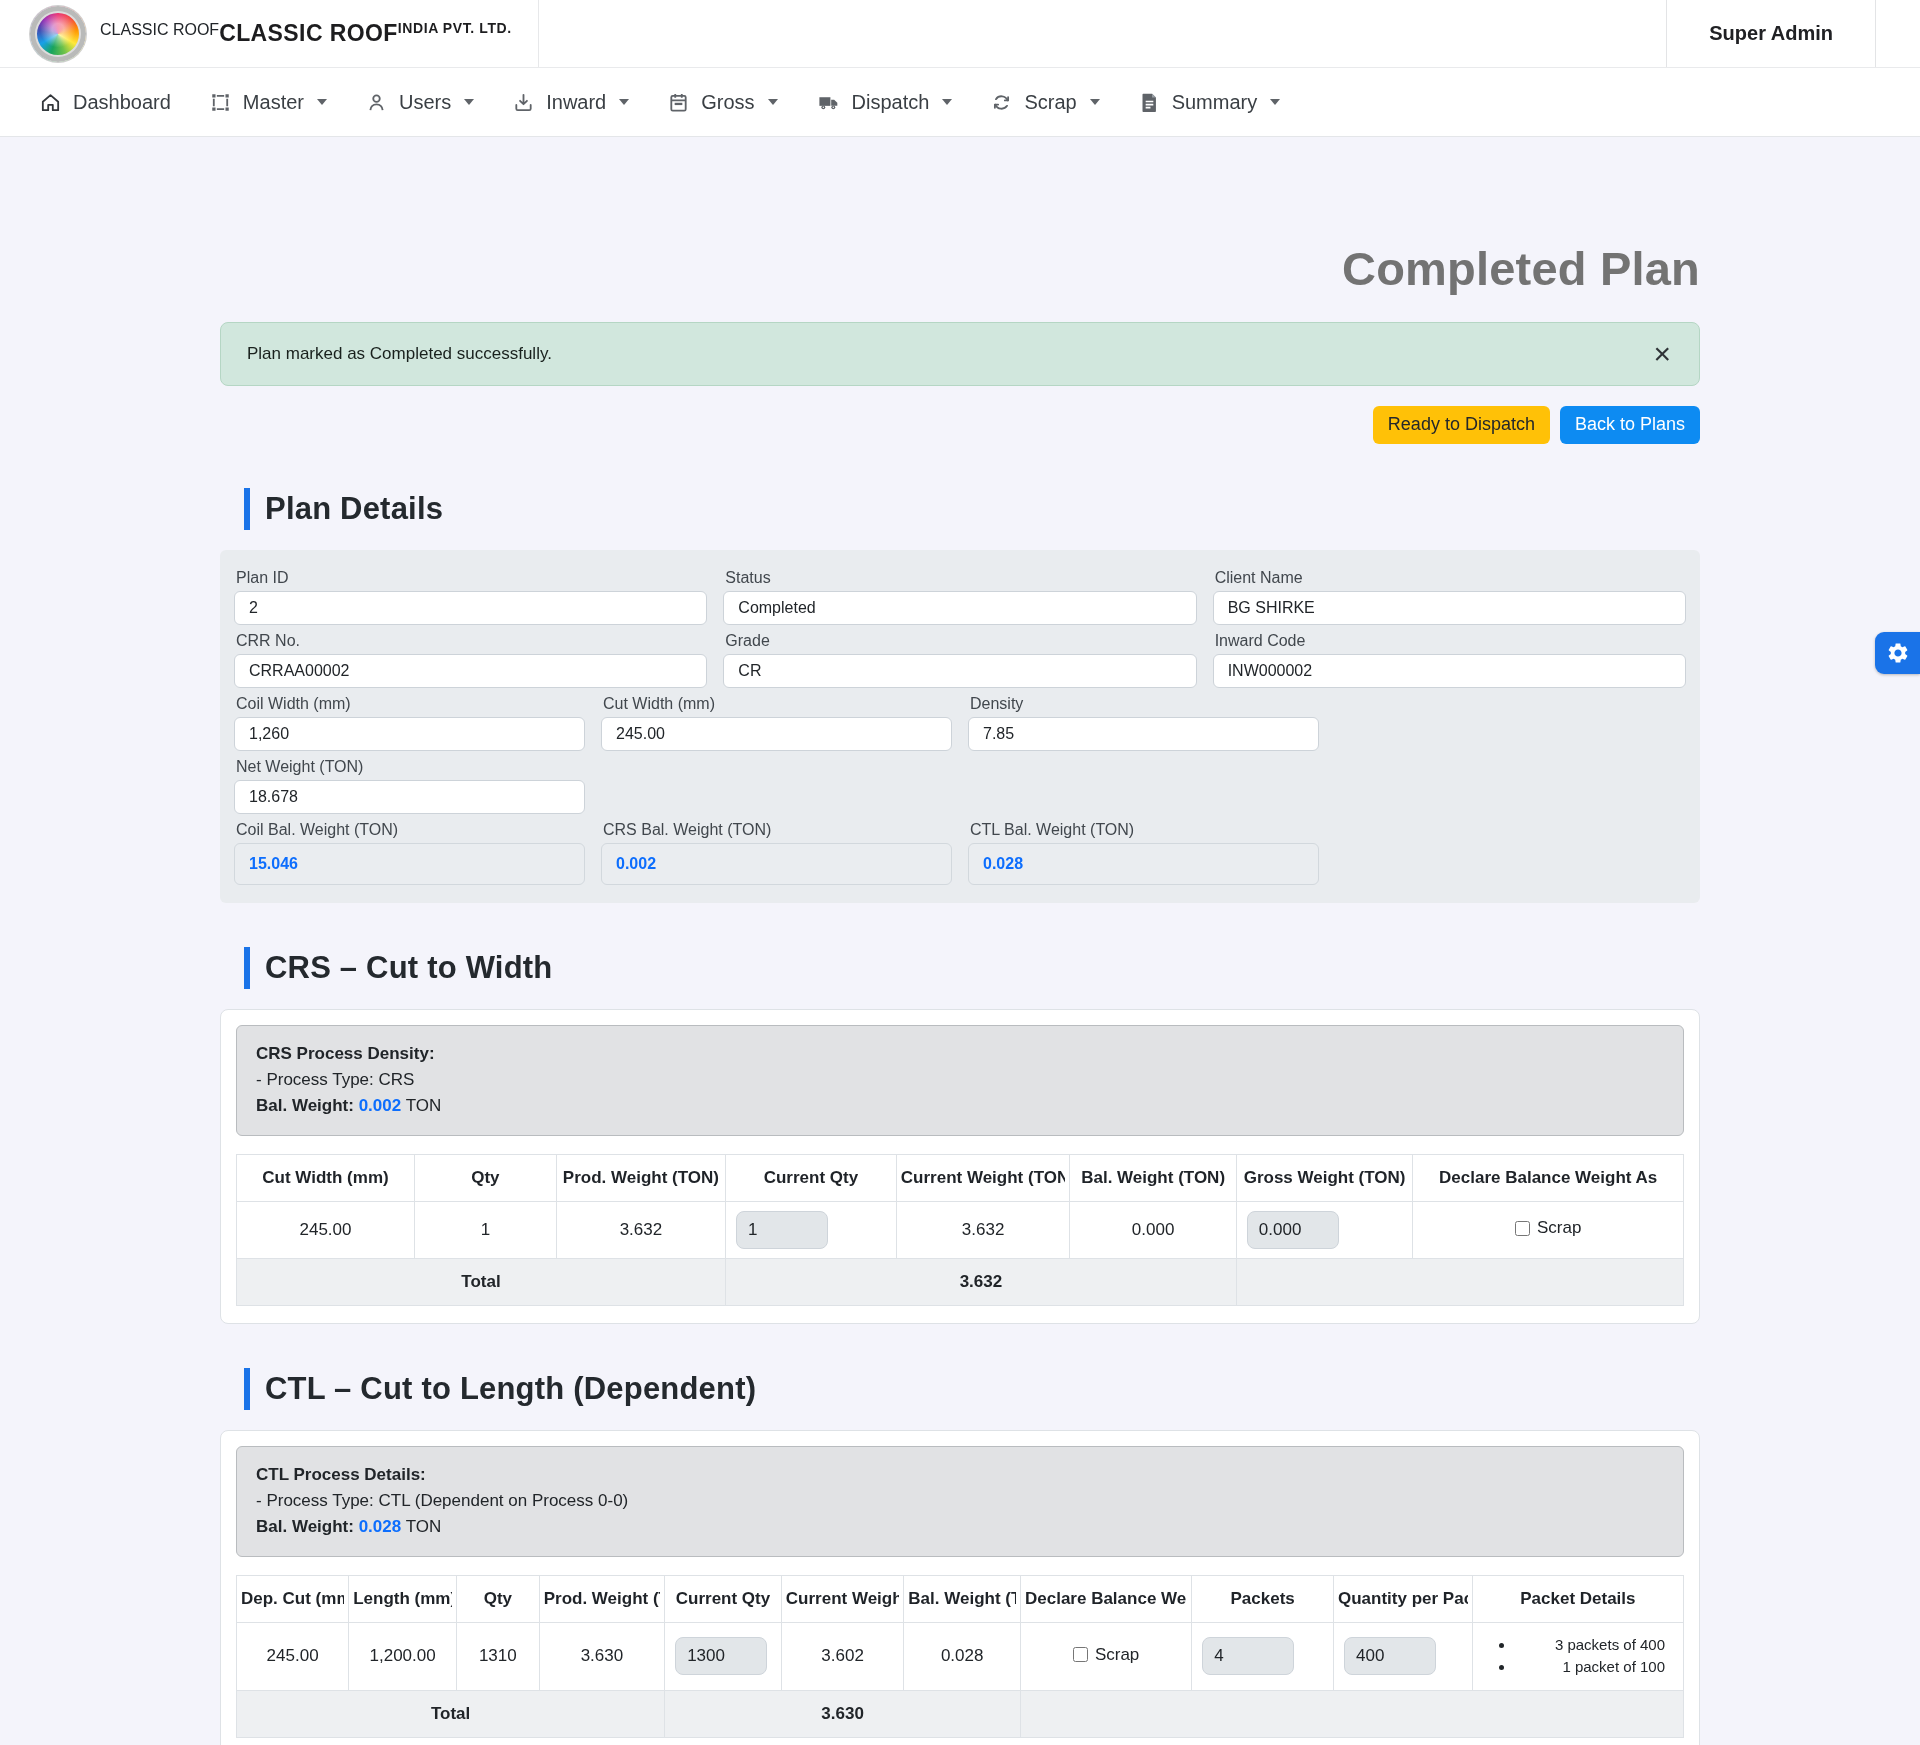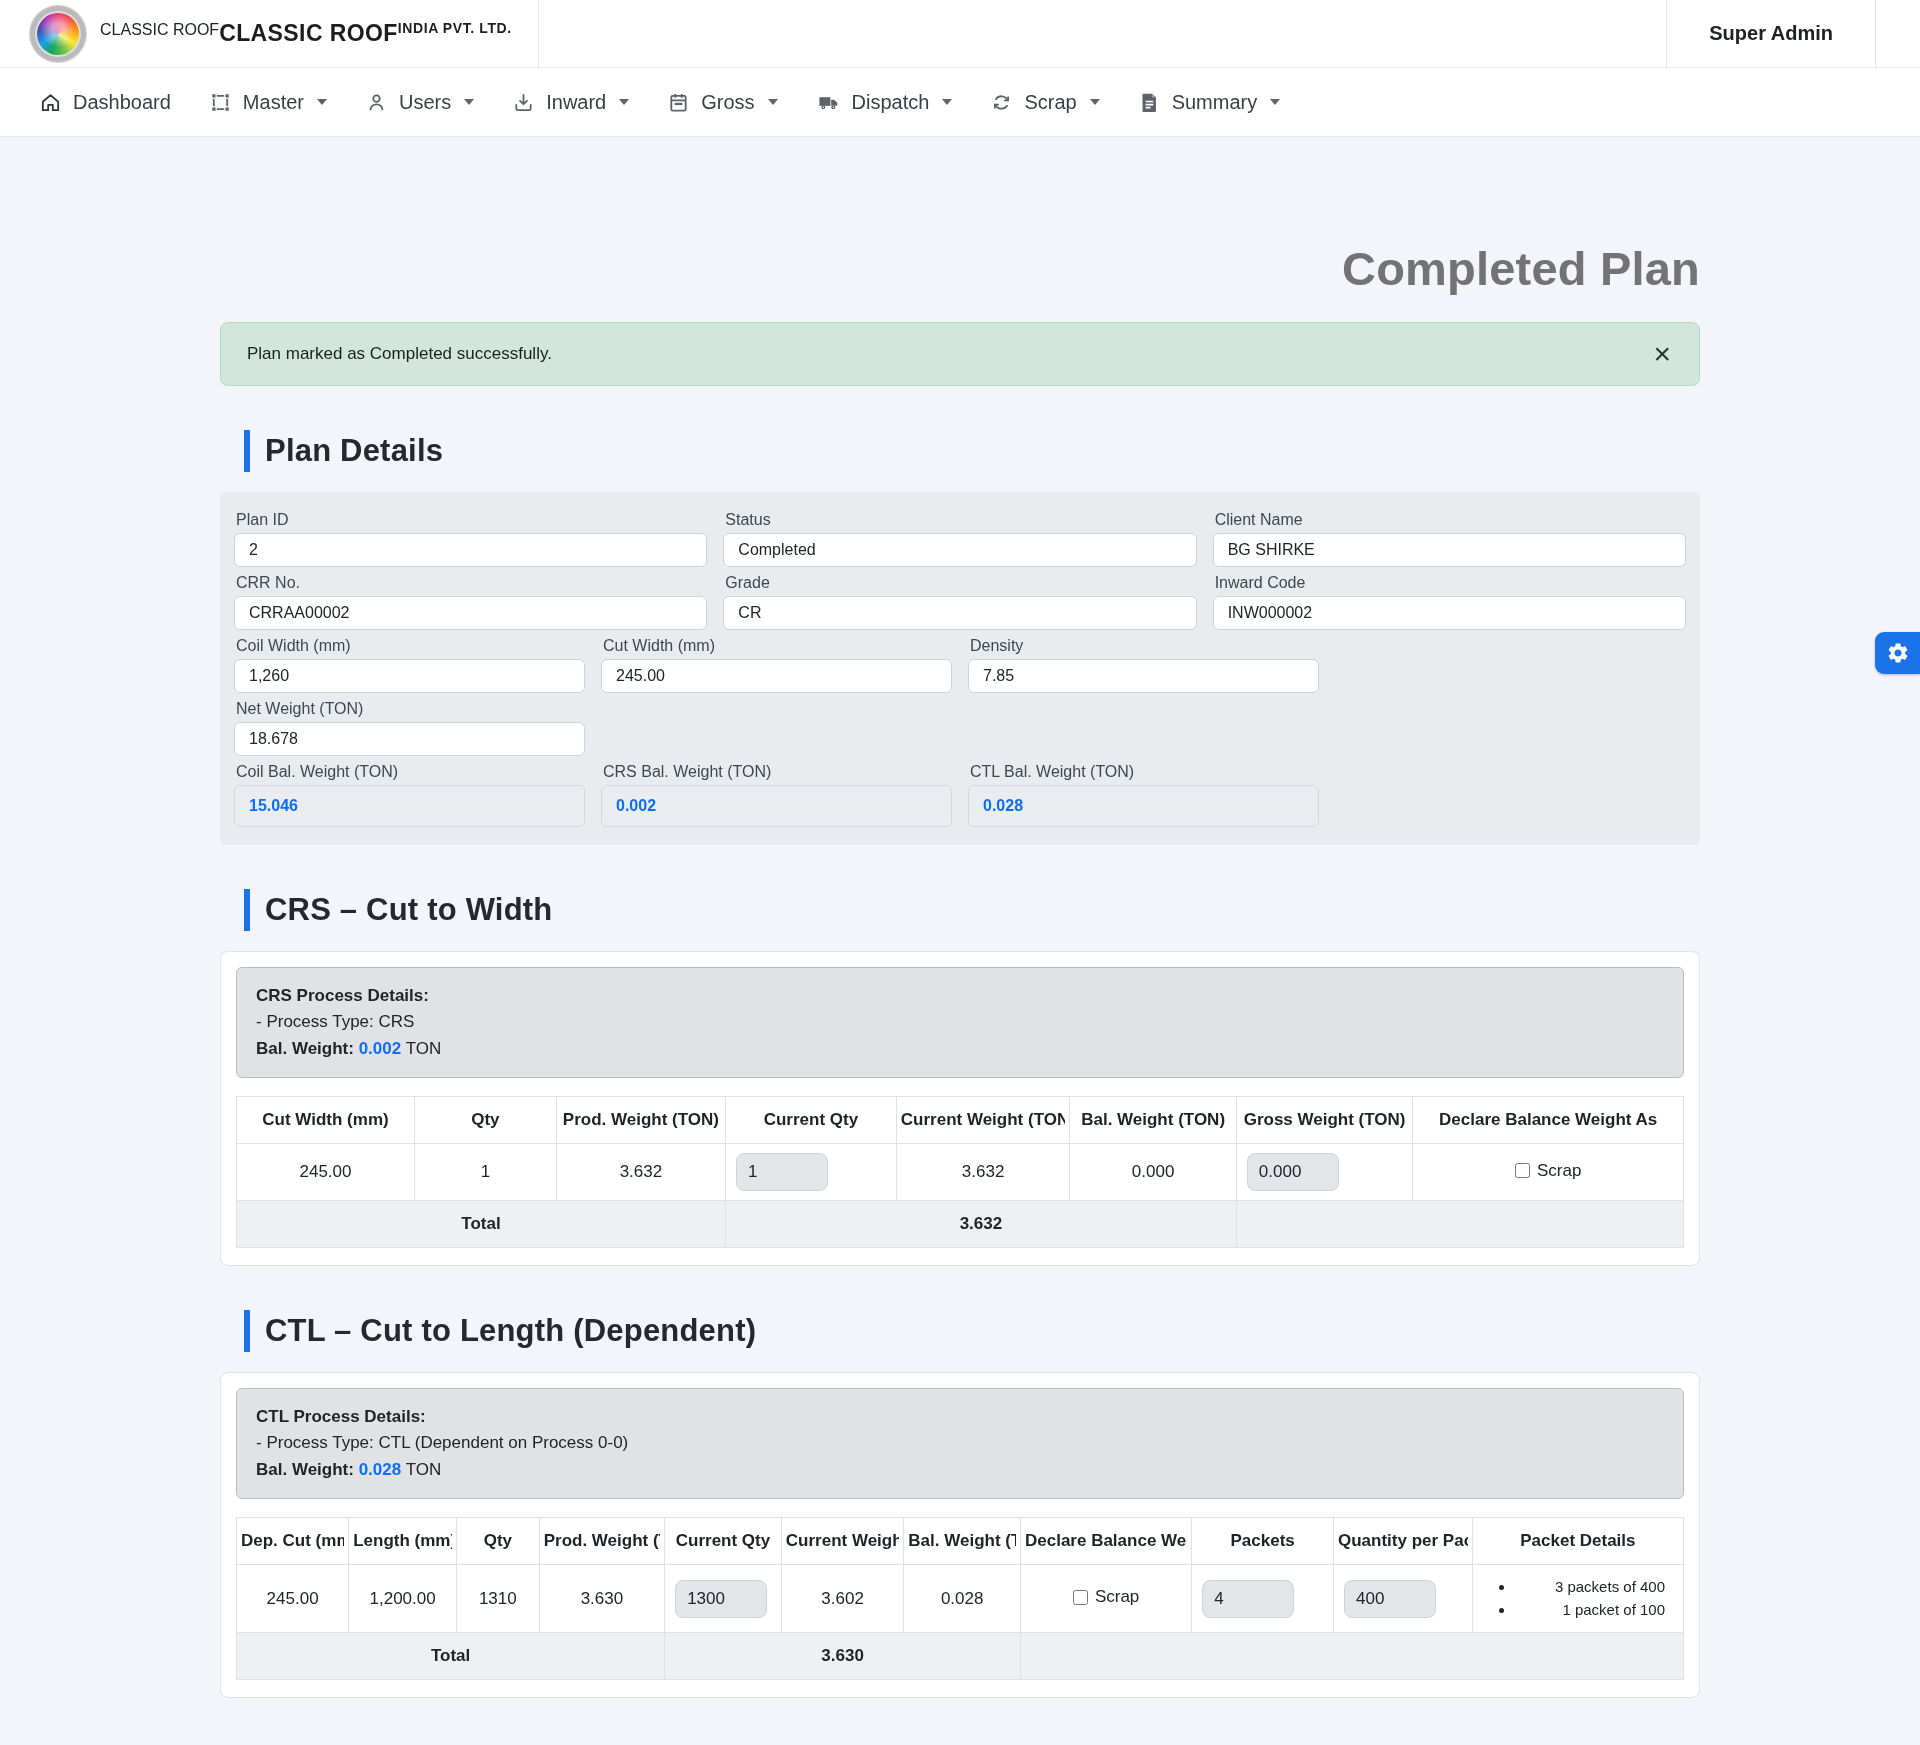--- a/index.html
+++ b/index.html
@@ -249,20 +249,24 @@
 <main>
   <div class="container">
 
     <h1 class="page-title">Completed Plan</h1>
 
     <div class="alert-success">
       <span class="alert-msg">Plan marked as Completed successfully.</span>
       <button class="alert-close">×</button>
     </div>
 
+    <div class="btn-row">
+      <button class="btn btn-warning">Ready to Dispatch</button>
+      <button class="btn btn-primary">Back to Plans</button>
+    </div>
 
     <div class="section-head">
       <div class="section-bar"></div>
       <div class="section-title">Plan Details</div>
     </div>
 
     <div class="form-panel">
       <div class="frow">
         <div class="fgroup w3">
           <label>Plan ID</label>
@@ -327,21 +331,21 @@
       </div>
     </div>
 
     <div class="section-head">
       <div class="section-bar"></div>
       <div class="section-title">CRS – Cut to Width</div>
     </div>
 
     <div class="card">
       <div class="process-box">
-        <div><b>CRS Process Details:</b></div>
+        <div><b>CRS Process Density:</b></div>
         <div>- Process Type: CRS</div>
         <div><b>Bal. Weight:</b> <span class="blue">0.002</span> <span>TON</span></div>
       </div>
 
       <table class="data-table">
         <colgroup>
           <col style="width:12.3%">
             <col style="width:9.8%">
             <col style="width:11.7%">
             <col style="width:11.8%">

